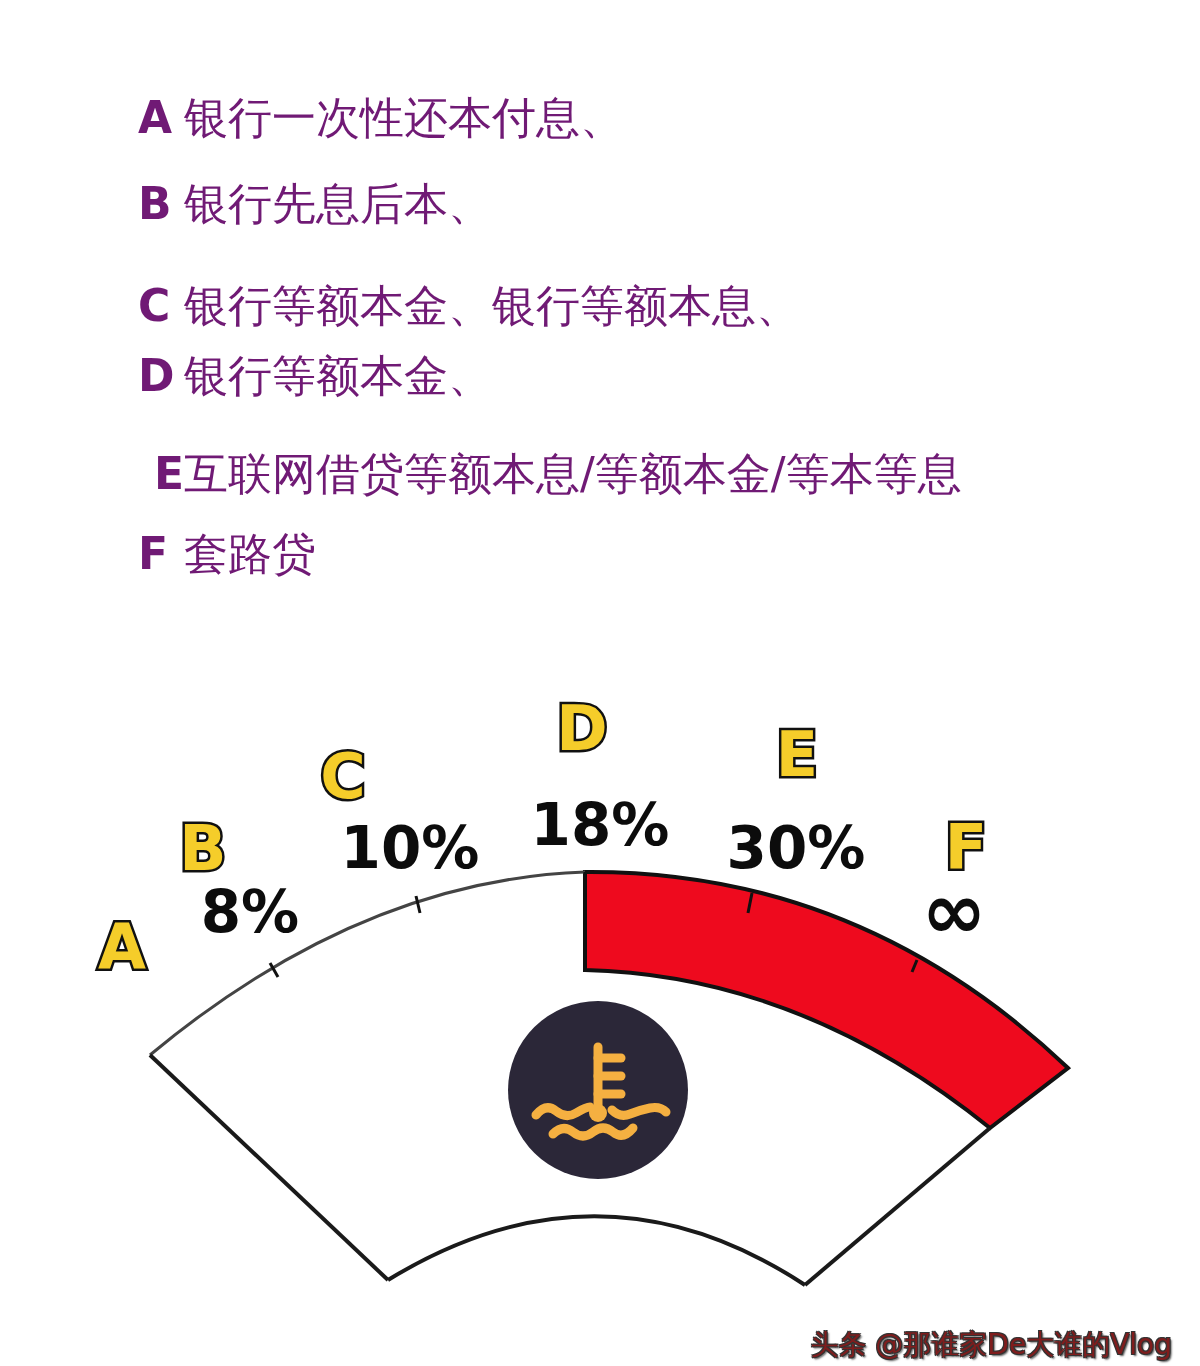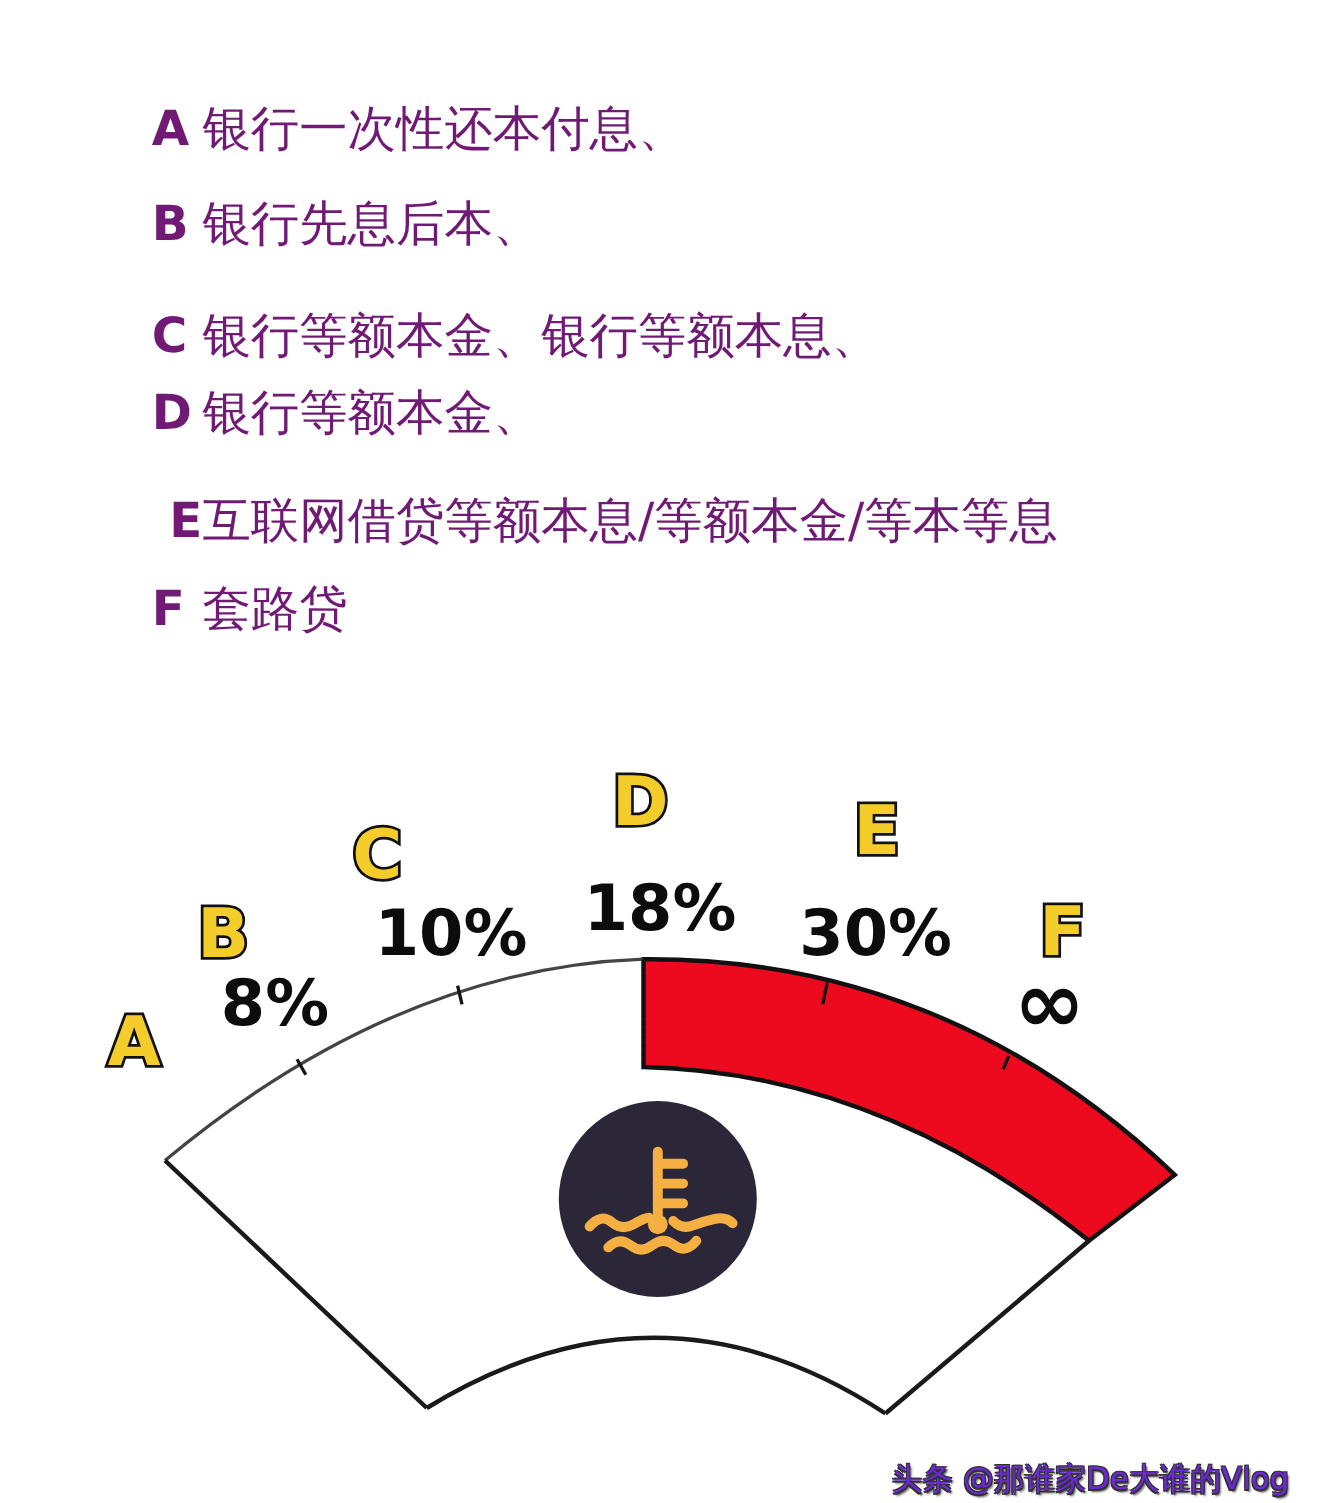--- a/index.html
+++ b/index.html
@@ -6,21 +6,21 @@
   body { width:1200px; height:1366px; position:relative; overflow:hidden;
          font-family:"DejaVu Sans", "Liberation Sans", sans-serif; }
   .legend { position:absolute; left:138px; top:88px; }
   .legend-item { position:absolute; left:0; white-space:nowrap; font-size:44px; color:#701a75; line-height:60px; }
   .legend-letter { font-weight:bold; display:inline-block; width:46px; font-family:"DejaVu Sans", sans-serif; }
   .legend-text { font-weight:normal; }
   svg.gauge { position:absolute; left:0; top:0; }
   .lbl-letter { font-family:"DejaVu Sans", sans-serif; font-weight:bold; font-size:62px;
                 fill:#f5cd2a; stroke:#111; stroke-width:5px; paint-order:stroke fill; }
   .lbl-pct { font-family:"DejaVu Sans", sans-serif; font-weight:bold; font-size:58px; fill:#0c0c0c; }
-  .watermark { position:absolute; right:28px; top:1326px; font-size:28px; color:#6d28d9;
+  .watermark { position:absolute; right:28px; top:1326px; font-size:28px; color:#7f1d1d;
                text-shadow: 1px 1px 0 #333, -1px -1px 0 #333, 1px -1px 0 #333, -1px 1px 0 #333, 2px 2px 2px #555;
                font-family:"DejaVu Sans", sans-serif; white-space:nowrap; }
 </style>
 </head>
 <body>
 
 <div class="legend">
   <div class="legend-item" style="top:0px;">
     <span class="legend-letter">A</span><span class="legend-text">银行一次性还本付息、</span>
   </div>

